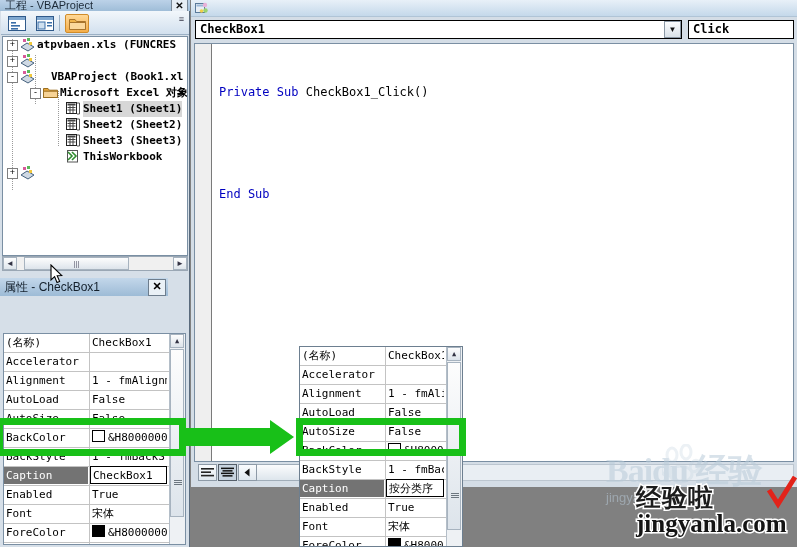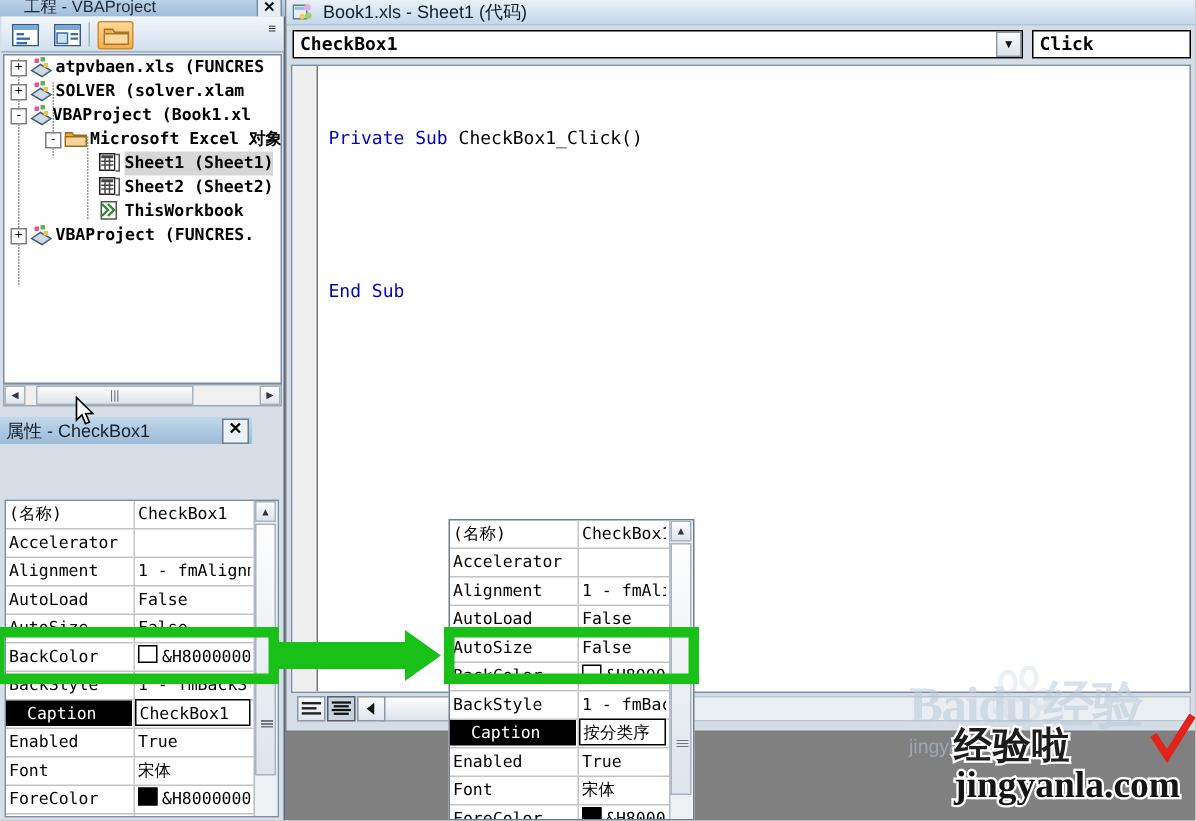--- a/index.html
+++ b/index.html
@@ -16,21 +16,21 @@
   .panel-project{
     position:absolute;left:0;top:0;width:190px;height:278px;
     background:#d6dfe8;
     border-right:1px solid #5a6b7d;
     box-sizing:border-box;
   }
   .pe-title{
     position:absolute;left:0;top:0;width:190px;height:11px;
     background:linear-gradient(to bottom,#bcd2e8,#9fbdd8);
     font-size:11px;color:#1c2a38;overflow:hidden;
-    padding-left:16px;box-sizing:border-box;white-space:nowrap;
+    padding-left:5px;box-sizing:border-box;white-space:nowrap;
     line-height:11px;
   }
   .pe-title-x{
     position:absolute;right:2px;top:-1px;width:15px;height:13px;
     border:1px solid #7b8a99;background:#e7eef5;
     font-size:10px;font-weight:bold;text-align:center;line-height:11px;color:#111;
   }
   .pe-toolbar{
     position:absolute;left:1px;top:11px;width:188px;height:24px;
     background:linear-gradient(to bottom,#f2f7fb,#d2e0ee);
@@ -114,21 +114,21 @@
   .pr-tab.off{background:#cfd8e1;border:1px solid #8a97a4;}
   .grid{
     position:absolute;left:3px;top:55px;width:183px;height:212px;
     background:#fff;border:1px solid #7a8fa3;box-sizing:border-box;overflow:hidden;
     font-family:"DejaVu Sans Mono","Liberation Mono",monospace;font-size:11px;color:#000;
   }
   .grow{position:relative;height:18px;line-height:17px;border-bottom:1px solid #c3c3c3;white-space:nowrap;}
   .gname{position:absolute;left:2px;top:0;width:82px;overflow:hidden;}
   .gval{position:absolute;left:88px;top:0;right:2px;overflow:hidden;}
   .gsep{position:absolute;left:85px;top:0;bottom:0;width:1px;background:#c3c3c3;}
-  .grow.sel .gname{background:#000000;color:#fff;width:84px;left:0;padding-left:14px;box-sizing:border-box;}
+  .grow.sel .gname{background:#737373;color:#fff;width:84px;left:0;padding-left:2px;box-sizing:border-box;}
   .grow.sel .gval{background:#fff;border:1px solid #000;box-sizing:border-box;left:86px;height:18px;padding-left:2px;top:-1px;}
   .swatch{display:inline-block;width:11px;height:10px;border:1px solid #000;vertical-align:-1px;margin-right:3px;}
   .gvscroll{
     position:absolute;right:0;top:0;width:15px;bottom:0;background:#eef1f4;
     border-left:1px solid #b4bec8;
   }
   .gv-up{position:absolute;top:0;left:0;width:14px;height:14px;background:linear-gradient(to bottom,#fdfdfd,#dde4eb);
     border:1px solid #a7b3bf;box-sizing:border-box;font-size:7px;text-align:center;line-height:12px;color:#334;}
   .gv-thumb{position:absolute;top:15px;left:0;width:14px;background:linear-gradient(to bottom,#fdfdfd,#dde4eb);
     border:1px solid #a7b3bf;box-sizing:border-box;}
@@ -287,31 +287,30 @@
             <span class="lbl" style="left:34px">atpvbaen.xls (FUNCRES</span>
           </div>
           <div class="tnode">
             <span class="pm" style="left:4px">+</span>
             <span class="ico" style="left:17px"><svg width="15" height="14" viewBox="0 0 15 14">
                 <path d="M1 9 L7 5 L14 9 L8 13 Z" fill="#cfd9e4" stroke="#44607c"></path>
                 <rect x="3" y="1" width="3" height="3" fill="#d85a9a"></rect>
                 <rect x="7" y="0" width="3" height="3" fill="#5ab85a"></rect>
                 <rect x="9" y="4" width="3" height="3" fill="#f0c83c"></rect>
               </svg></span>
-            <span class="lbl" style="left:34px">SOLVER (solver.xlam</span>
           </div>
           <div class="tnode">
             <span class="pm" style="left:4px">-</span>
             <span class="ico" style="left:17px"><svg width="15" height="14" viewBox="0 0 15 14">
                 <path d="M1 9 L7 5 L14 9 L8 13 Z" fill="#cfd9e4" stroke="#44607c"></path>
                 <rect x="3" y="1" width="3" height="3" fill="#d85a9a"></rect>
                 <rect x="7" y="0" width="3" height="3" fill="#5ab85a"></rect>
                 <rect x="9" y="4" width="3" height="3" fill="#f0c83c"></rect>
               </svg></span>
-            <span class="lbl" style="left:32px">VBAProject (Book1.xl</span>
+            <span class="lbl" style="left:48px">VBAProject (Book1.xl</span>
           </div>
           <div class="tnode">
             <span class="pm" style="left:27px">-</span>
             <span class="ico" style="left:40px"><svg width="15" height="13" viewBox="0 0 15 13">
                 <path d="M0.5 2.5 L5 2.5 L6.4 4.2 L14.5 4.2 L14.5 11.5 L0.5 11.5 Z" fill="#e8a73c" stroke="#9a6e20"></path>
                 <path d="M0.5 5.2 L14.5 5.2 L14.5 11.5 L0.5 11.5 Z" fill="#f7d396" stroke="#9a6e20"></path>
               </svg></span>
             <span class="lbl" style="left:57px">Microsoft Excel 对象</span>
           </div>
           <div class="tnode sel">
@@ -333,34 +332,45 @@
                 <line x1="1.5" y1="5.5" x2="9.5" y2="5.5" stroke="#444"></line>
                 <line x1="1.5" y1="8" x2="9.5" y2="8" stroke="#444"></line>
                 <line x1="4" y1="3.5" x2="4" y2="11" stroke="#444"></line>
                 <line x1="7" y1="3.5" x2="7" y2="11" stroke="#444"></line>
                 <path d="M11 1 L13.5 1 L13.5 12 L11 12" fill="#fff" stroke="#555"></path>
               </svg></span>
             <span class="lbl" style="left:80px">Sheet2 (Sheet2)</span>
           </div>
           <div class="tnode">
             <span class="ico" style="left:63px"><svg width="15" height="13" viewBox="0 0 15 13">
+                <rect x="0.5" y="0.5" width="10" height="11" fill="#fff" stroke="#222"></rect>
+                <rect x="1.5" y="1.5" width="8" height="2" fill="#444"></rect>
+                <line x1="1.5" y1="5.5" x2="9.5" y2="5.5" stroke="#444"></line>
+                <line x1="1.5" y1="8" x2="9.5" y2="8" stroke="#444"></line>
+                <line x1="4" y1="3.5" x2="4" y2="11" stroke="#444"></line>
+                <line x1="7" y1="3.5" x2="7" y2="11" stroke="#444"></line>
+                <path d="M11 1 L13.5 1 L13.5 12 L11 12" fill="#fff" stroke="#555"></path>
+              </svg></span>
+            <span class="lbl" style="left:80px">Sheet3 (Sheet3)</span>
+          </div>
+          <div class="tnode">
+            <span class="ico" style="left:63px"><svg width="15" height="13" viewBox="0 0 15 13">
                 <rect x="1.5" y="0.5" width="10" height="11.5" fill="#fff" stroke="#555"></rect>
                 <path d="M2 2 L6 6 L2 10 M6 2 L10 6 L6 10" fill="none" stroke="#2e8b2e" stroke-width="1.6"></path>
               </svg></span>
             <span class="lbl" style="left:80px">ThisWorkbook</span>
           </div>
           <div class="tnode">
             <span class="pm" style="left:4px">+</span>
             <span class="ico" style="left:17px"><svg width="15" height="14" viewBox="0 0 15 14">
                 <path d="M1 9 L7 5 L14 9 L8 13 Z" fill="#cfd9e4" stroke="#44607c"></path>
                 <rect x="3" y="1" width="3" height="3" fill="#d85a9a"></rect>
                 <rect x="7" y="0" width="3" height="3" fill="#5ab85a"></rect>
                 <rect x="9" y="4" width="3" height="3" fill="#f0c83c"></rect>
               </svg></span>
-            <span class="lbl" style="left:34px">VBAProject (FUNCRES.</span>
           </div>
         </div>
     </div>
 
     <div class="pe-hscroll">
       <div class="sc-arrow">◄</div>
       <div style="flex:0 0 7px;"></div>
       <div class="sc-thumb" style="width:105px;">|||</div>
       <div style="flex:1"></div>
       <div class="sc-arrow">►</div>
@@ -451,21 +461,20 @@
     <div class="cw-title">
       <span class="cw-icon">
         <svg width="13" height="12" viewBox="0 0 13 12">
           <rect x="0.5" y="1.5" width="9" height="9" fill="#e8eef5" stroke="#5a7a9a"></rect>
           <rect x="1.5" y="2.5" width="7" height="2" fill="#9ab8d8"></rect>
           <circle cx="10" cy="3" r="2.2" fill="#e8b1d8"></circle>
           <circle cx="10.5" cy="8.5" r="2.2" fill="#9bd36f"></circle>
           <circle cx="6.5" cy="9" r="1.8" fill="#f2d04a"></circle>
         </svg>
       </span>
-      <span>Book1.xls - Sheet1 (代码)</span>
     </div>
 
     <div class="cw-combobar">
       <div class="cw-combo" style="left:4px;width:487px;">
         <span>CheckBox1</span>
         <span class="arw">▼</span>
       </div>
       <div class="cw-combo" style="left:497px;width:106px;">
         <span>Click</span>
       </div>

